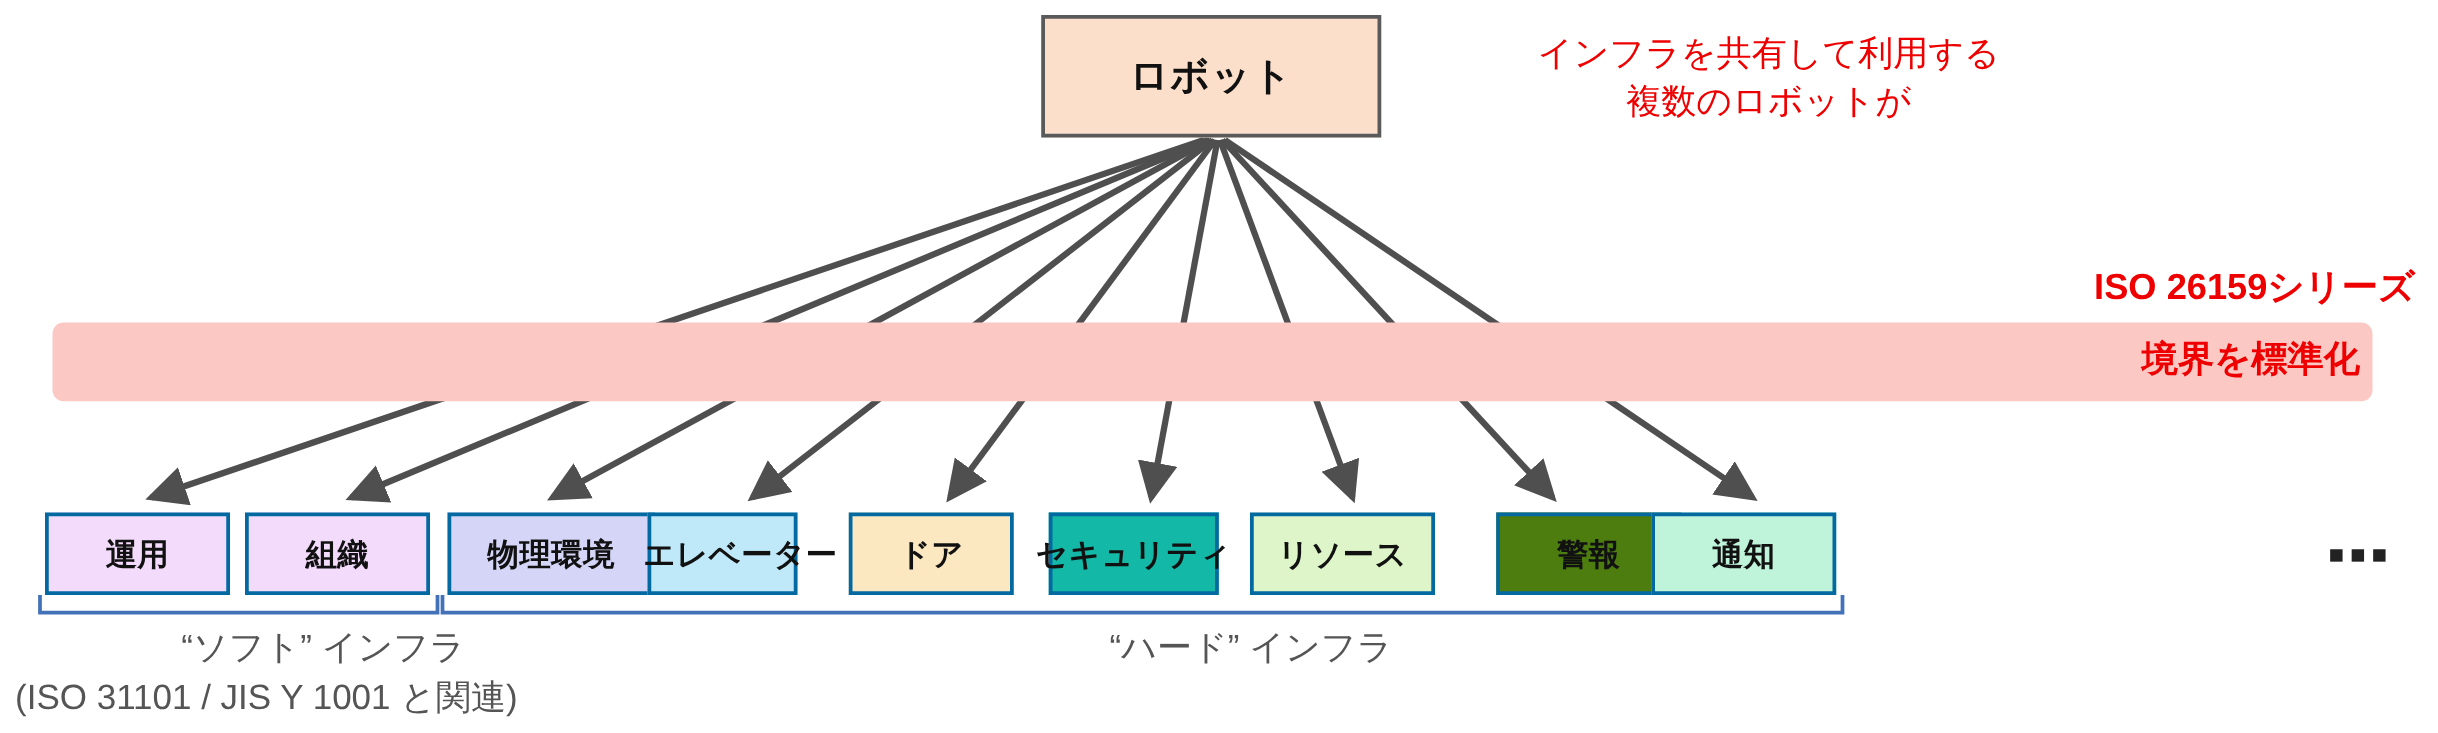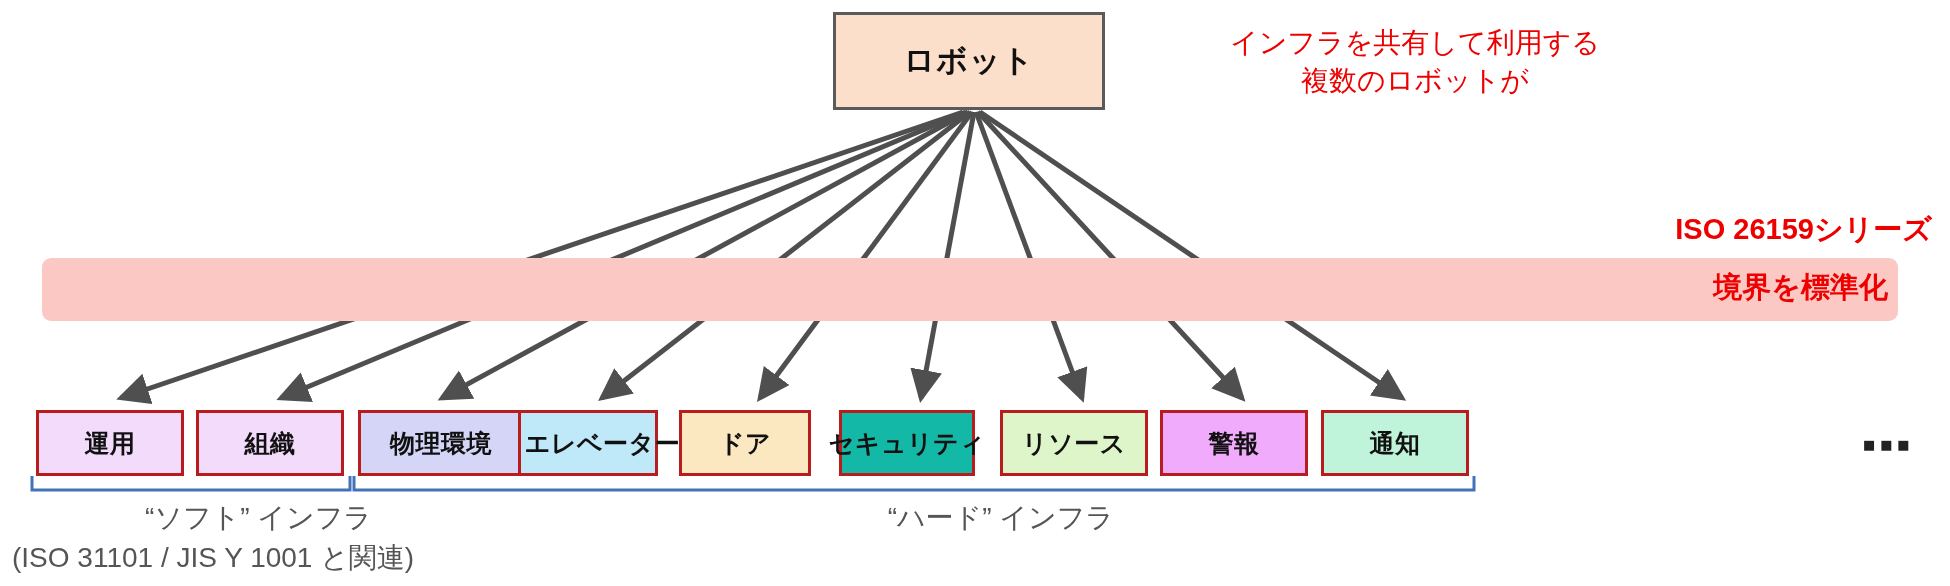--- a/index.html
+++ b/index.html
@@ -91,21 +91,21 @@
     font-size: 29px;
     font-weight: bold;
     white-space: nowrap;
   }
 
   
   .leaf {
     position: absolute;
     top: 410px;
     height: 66px;
-    border: 3px solid #b91c1c;
+    border: 3px solid #0369a1;
     box-sizing: border-box;
     display: flex;
     align-items: center;
     justify-content: center;
   }
   .leaf .label {
     font-size: 25px;
     font-weight: bold;
     color: #111111;
     white-space: nowrap;
@@ -175,33 +175,33 @@
   <div id="leaf-layer">
       <div class="leaf" style="left: 36px; width: 148px; background: rgb(243, 219, 251);">
         <span class="label">運用</span>
       </div>
       <div class="leaf" style="left: 196px; width: 148px; background: rgb(243, 219, 251);">
         <span class="label">組織</span>
       </div>
       <div class="leaf" style="left: 358px; width: 166px; background: rgb(213, 214, 247);">
         <span class="label">物理環境</span>
       </div>
-      <div class="leaf" style="left: 518px; width: 140px; background: rgb(191, 233, 248); padding-left: 29px;">
+      <div class="leaf" style="left: 518px; width: 120px; background: rgb(191, 233, 248); padding-left: 29px;">
         <span class="label">エレベーター</span>
       </div>
       <div class="leaf" style="left: 679px; width: 132px; background: rgb(251, 232, 192);">
         <span class="label">ドア</span>
       </div>
       <div class="leaf" style="left: 839px; width: 136px; background: #14b8a6;">
         <span class="label">セキュリティ</span>
       </div>
       <div class="leaf" style="left: 1000px; width: 148px; background: rgb(221, 245, 201);">
         <span class="label">リソース</span>
       </div>
-      <div class="leaf" style="left: 1160px; width: 148px; background: #f0abfc;">
+      <div class="leaf" style="left: 1197px; width: 148px; background: #4d7c0f;">
         <span class="label">警報</span>
       </div>
       <div class="leaf" style="left: 1321px; width: 148px; background: rgb(191, 243, 218);">
         <span class="label">通知</span>
       </div>
     </div>
 
   <div class="ellipsis">▪▪▪</div>
 
   <svg id="braces" style="position:absolute;left:0;top:0;pointer-events:none;" viewBox="0 0 1950 586" width="1950" height="586" xmlns="http://www.w3.org/2000/svg">

